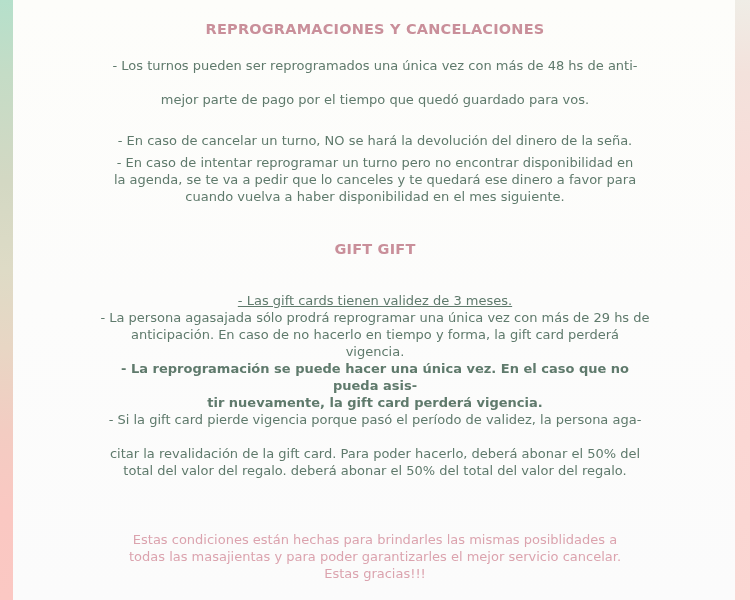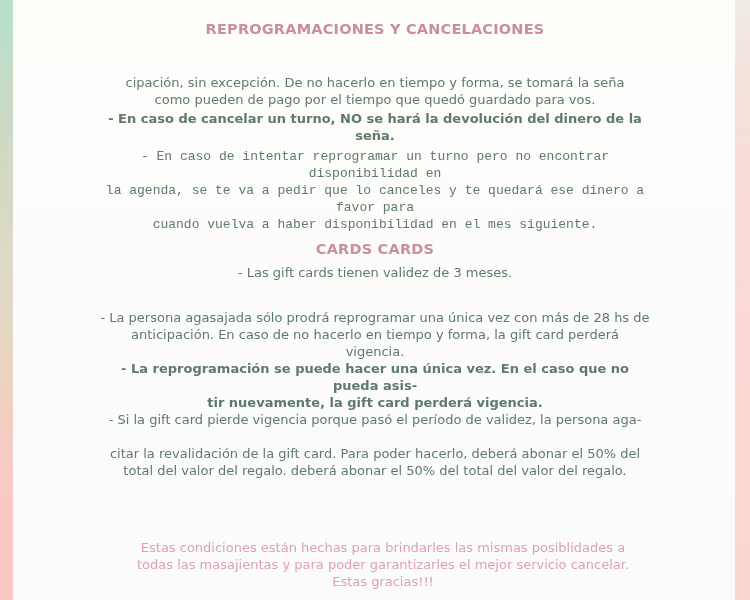--- a/index.html
+++ b/index.html
@@ -56,61 +56,61 @@
       line-height: 17px;
       margin: 0;
       position: absolute;
       left: 0;
       width: 550px;
     }
     .footer {
       color: #dba3ae;
       font-size: 13px;
       line-height: 17px;
-      margin: 8px;
+      margin: 0;
       position: absolute;
       left: 0;
       width: 550px;
     }
   </style>
 </head>
 <body>
 
 <div class="page">
   <div class="strip-left"></div>
   <div class="strip-right"></div>
 
   <div class="content">
 
     <h2 class="heading" style="top:21px;">REPROGRAMACIONES Y CANCELACIONES</h2>
 
     <p class="para" style="top:57px;">
+      <span>- Los turnos pueden ser reprogramados una única vez con más de 48 hs de anti-</span><br>
       <br>
-      <span>cipación, sin excepción. De no hacerlo en tiempo y forma, se tomará la seña</span><br>
-      <span>como pueden de pago por el tiempo que quedó guardado para vos.</span>
+      <span>mejor parte de pago por el tiempo que quedó guardado para vos.</span>
     </p>
 
-    <p class="para" style="top:110px;font-weight:bold;">
+    <p class="para" style="top:132px;">
       <span>- En caso de cancelar un turno, NO se hará la devolución del dinero de la seña.</span>
     </p>
 
-    <p class="para" style="top:148px;font-family:Liberation Mono, monospace;">
+    <p class="para" style="top:154px;">
       <span>- En caso de intentar reprogramar un turno pero no encontrar disponibilidad en</span><br>
       <span>la agenda, se te va a pedir que lo canceles y te quedará ese dinero a favor para</span><br>
       <span>cuando vuelva a haber disponibilidad en el mes siguiente.</span>
     </p>
 
-    <h2 class="heading" style="top:241px;">CARDS CARDS</h2>
+    <h2 class="heading" style="top:241px;">GIFT GIFT</h2>
 
-    <p class="para" style="top:264px;">
+    <p class="para" style="top:292px;text-decoration:underline;">
       <span>- Las gift cards tienen validez de 3 meses.</span>
     </p>
 
     <p class="para" style="top:309px;">
-      <span>- La persona agasajada sólo prodrá reprogramar una única vez con más de 28 hs de</span><br>
+      <span>- La persona agasajada sólo prodrá reprogramar una única vez con más de 29 hs de</span><br>
       <span>anticipación. En caso de no hacerlo en tiempo y forma, la gift card perderá vigencia.</span>
     </p>
 
     <p class="para" style="top:360px;font-weight:bold;">
       <span>- La reprogramación se puede hacer una única vez. En el caso que no pueda asis-</span><br>
       <span>tir nuevamente, la gift card perderá vigencia.</span>
     </p>
 
     <p class="para" style="top:411px;">
       <span>- Si la gift card pierde vigencia porque pasó el período de validez, la persona aga-</span><br>

